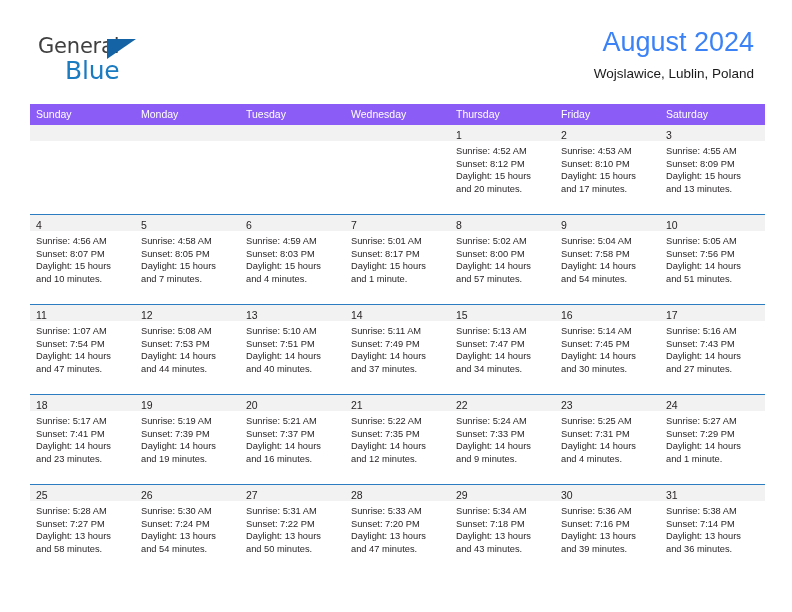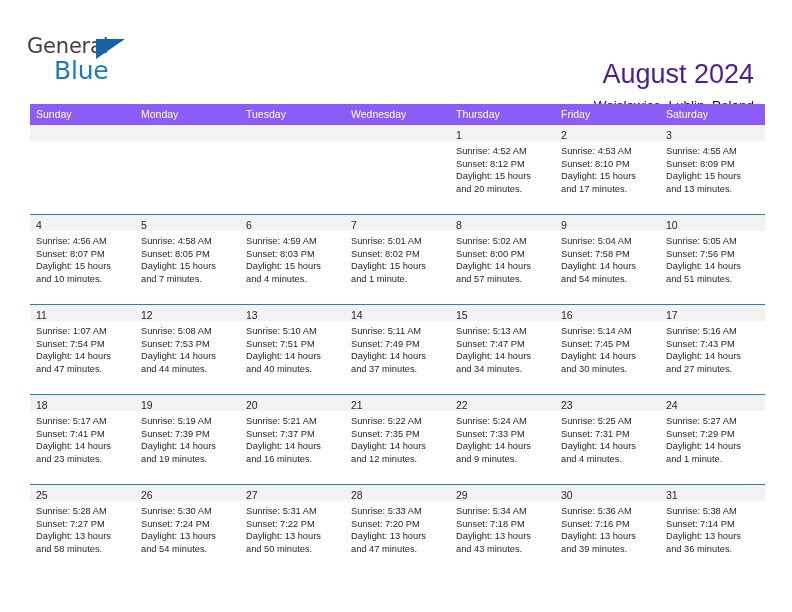--- a/index.html
+++ b/index.html
@@ -26,21 +26,21 @@
   .header {
     position: absolute;
     left: 0;
     top: 0;
     width: 792px;
     height: 104px;
   }
 
   .logo {
     position: absolute;
-    left: 27px;
+    left: 38px;
     top: 36px;
     width: 130px;
     height: 48px;
   }
   .logo-general {
     position: absolute;
     left: 0;
     top: 0;
     font-size: 21px;
     letter-spacing: -0.2px;
@@ -70,24 +70,23 @@
 
   .title-block {
     position: absolute;
     right: 38px;
     top: 27px;
     text-align: right;
   }
   .cal-title {
     font-size: 27px;
     font-weight: normal;
-    color: #4c1d95;
+    color: #3b82f6;
     line-height: 1.18;
     white-space: nowrap;
-    margin-top: 32px;
   }
   .cal-subtitle {
     font-size: 13.5px;
     font-weight: normal;
     color: #1a1a1a;
     line-height: 1.2;
     margin-top: 7px;
     white-space: nowrap;
     text-align: center;
   }
@@ -258,21 +257,21 @@
               <div class="day-line">Sunrise: 4:59 AM</div>
               <div class="day-line">Sunset: 8:03 PM</div>
               <div class="day-line">Daylight: 15 hours</div>
               <div class="day-line">and 4 minutes.</div>
             </div>
           </div>
           <div class="day-cell">
             <div class="daynum-band"><span class="daynum">7</span></div>
             <div class="day-body">
               <div class="day-line">Sunrise: 5:01 AM</div>
-              <div class="day-line">Sunset: 8:02 PM</div>
+              <div class="day-line">Sunset: 8:17 PM</div>
               <div class="day-line">Daylight: 15 hours</div>
               <div class="day-line">and 1 minute.</div>
             </div>
           </div>
           <div class="day-cell">
             <div class="daynum-band"><span class="daynum">8</span></div>
             <div class="day-body">
               <div class="day-line">Sunrise: 5:02 AM</div>
               <div class="day-line">Sunset: 8:00 PM</div>
               <div class="day-line">Daylight: 14 hours</div>

